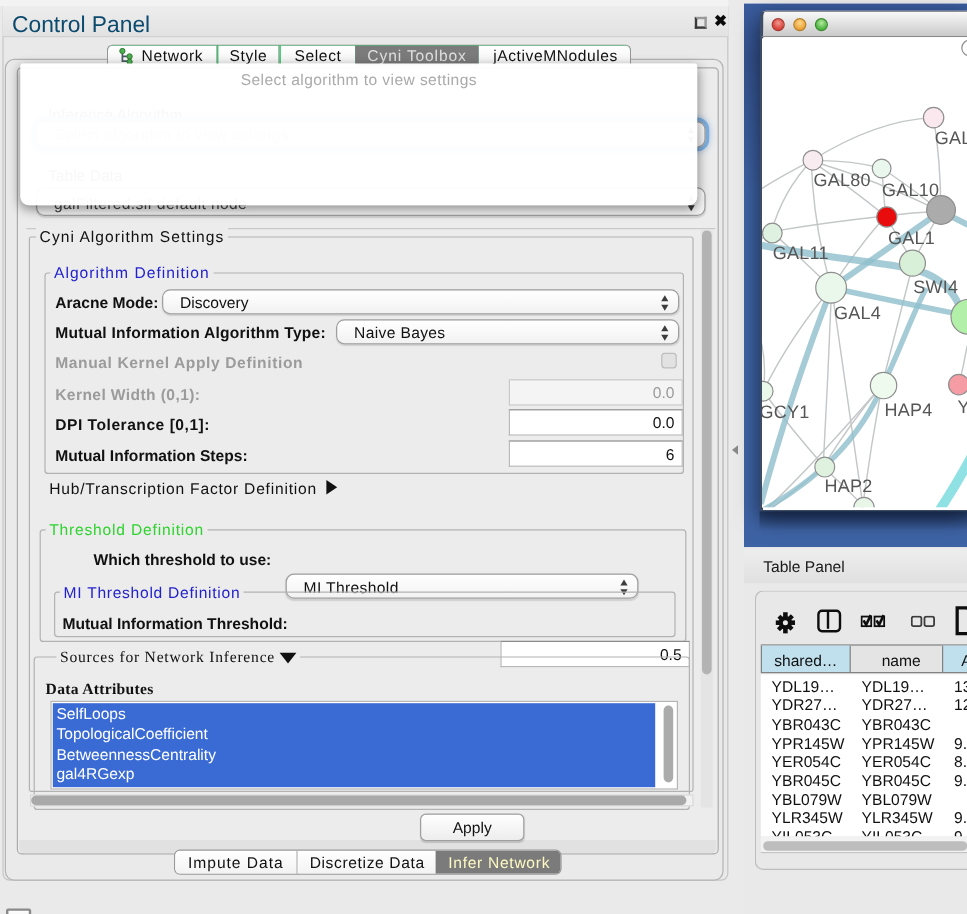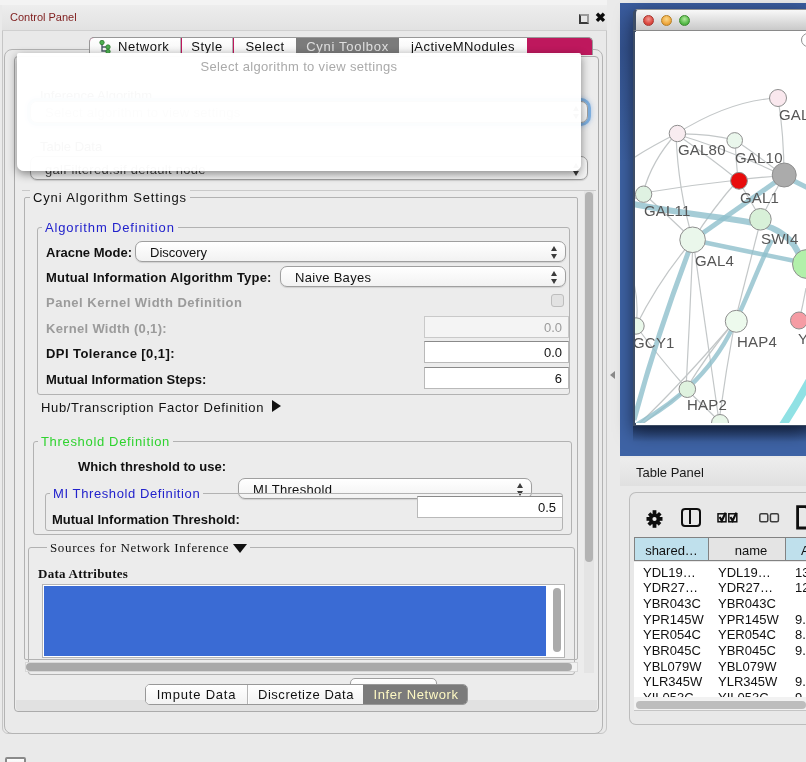--- a/index.html
+++ b/index.html
@@ -21,21 +21,21 @@
   text-align:right; padding:3px 6px 0 0; }
 </style>
 </head>
 <body>
 <div class="abs" style="left:0; top:0; width:2px; height:4px; background:#555;"></div>
 <div class="abs" style="left:0; top:0; width:607px; height:5px; background:#f3f3f3;"></div>
 
 <div class="abs" id="cpwin" style="left:2px; top:5px; width:605px; height:729px; background:#e9e9e9; border:1px solid #c6c6c6; border-radius:0 0 6px 6px;"></div>
 
 <div class="abs" style="left:2px; top:5px; width:605px; height:26px; background:linear-gradient(#ededed,#e2e2e2); border-bottom:1px solid #d0d0d0;"></div>
-<div class="abs" style="left:10px; top:11px; font-size:11px; color:#7f1d1d;">Control Panel</div>
+<div class="abs" style="left:10px; top:11px; font-size:19px; color:#0c4a6e;">Control Panel</div>
 
 <div class="abs" style="left:579px; top:14px; width:10px; height:10px; border:2px solid #3a3a3a; border-top-color:#9a9a9a; border-right-color:#9a9a9a;"></div>
 <div class="abs" style="left:595px; top:10px; font-size:13px; font-weight:bold; color:#0a0a0a;">✖</div>
 
 <div class="abs" style="left:4px; top:49px; width:599px; height:685px; background:#eaeaea; border:1px solid #b4b4b4; border-radius:8px;"></div>
 
 <div class="abs" style="left:14px; top:56px; width:585px; height:656px; background:#ececec; border:1px solid #ababab; border-radius:4px;"></div>
 <div class="abs" style="left:16px; top:700px; width:581px; height:11px; background:#e1e1e1; border-radius:0 0 4px 4px;"></div>
 
 <div class="abs" style="left:40px; top:88px; color:#222;">Inference Algorithm</div>
@@ -76,21 +76,21 @@
     </div>
 </div>
 <div class="abs b" style="left:46px; top:270px; letter-spacing:0.2px;">Mutual Information Algorithm Type:</div>
 <div class="combo" style="left:280px; top:266px; width:286px; height:21px;">
   <div class="ctext">Naive Bayes</div>
   <div class="spin">
       <div class="up"></div>
       <div class="dn"></div>
     </div>
 </div>
-<div class="abs b" style="left:46px; top:295px; color:#9b9b9b; letter-spacing:0.5px;">Panel Kernel Width Definition</div>
+<div class="abs b" style="left:46px; top:295px; color:#9b9b9b; letter-spacing:0.5px;">Manual Kernel Apply Definition</div>
 <div class="abs" style="left:551px; top:294px; width:13px; height:13px; background:#e2e2e2; border:1px solid #bdbdbd; border-radius:3px;"></div>
 <div class="abs b" style="left:46px; top:321px; color:#9b9b9b; letter-spacing:0.33px;">Kernel Width (0,1):</div>
 <div class="tfield" style="left:424px; top:316px; width:145px; height:22px; background:#f4f4f4; color:#9b9b9b; border-color:#c9c9c9;">0.0</div>
 <div class="abs b" style="left:46px; top:346px; letter-spacing:0.43px;">DPI Tolerance [0,1]:</div>
 <div class="tfield" style="left:424px; top:341px; width:145px; height:22px;">0.0</div>
 <div class="abs b" style="left:46px; top:372px;">Mutual Information Steps:</div>
 <div class="tfield" style="left:424px; top:367px; width:145px; height:22px;">6</div>
 
 <div class="abs" style="left:41px; top:400px; letter-spacing:0.65px;">Hub/Transcription Factor Definition</div>
 <div class="abs" style="left:272px; top:400px; width:0; height:0; border-top:6px solid transparent; border-bottom:6px solid transparent; border-left:9px solid #111;"></div>
@@ -103,43 +103,44 @@
   <div class="ctext">MI Threshold</div>
   <div class="spin">
       <div class="up"></div>
       <div class="dn"></div>
     </div>
 </div>
 <div class="fs" style="left:45px; top:493px; width:518px; height:38px;">
   <div class="fslbl" style="left:4px; color:#2222cc; letter-spacing:0.6px;">MI Threshold Definition</div>
 </div>
 <div class="abs b" style="left:52px; top:512px;">Mutual Information Threshold:</div>
-<div class="tfield" style="left:417px; top:496px; width:146px; height:22px;">0.5</div>
+<div class="tfield" style="left:417px; top:534px; width:158px; height:22px;">0.5</div>
 
 <div class="fs" style="left:28px; top:547px; width:547px; height:128px;">
   <div class="fslbl" style="left:18px; letter-spacing:0.64px;font-family:Liberation Serif, serif;">Sources for Network Inference <span style="display:inline-block;width:0;height:0;border-left:7px solid transparent;border-right:7px solid transparent;border-top:9px solid #111;vertical-align:-1px;"></span></div>
 </div>
 <div class="abs b" style="left:38px; top:566px; letter-spacing:0.25px;font-family:Liberation Serif, serif;">Data Attributes</div>
 <div class="abs" style="left:42px; top:584px; width:523px; height:74px; background:#fff; border:1px solid #b5b5b5;">
   <div style="position:absolute; left:1px; top:1px; right:18px; bottom:1px; background:#3a6bd4;"></div>
+  <div style="position:absolute; left:4px; top:2px; color:#fff; line-height:16.8px;">SelfLoops<br>TopologicalCoefficient<br>BetweennessCentrality<br>gal4RGexp</div>
   <div style="position:absolute; right:3.5px; top:3px; width:8px; height:64px; background:#ababab; border-radius:5px;"></div>
 </div>
 
 <div class="abs" style="left:25px; top:662px; width:553px; height:10px; background:#f2f2f2; border:1px solid #d8d8d8;"></div>
 <div class="abs" style="left:26px; top:663px; width:546px; height:8px; background:#a9a9a9; border-radius:4px;"></div>
 
 <div class="abs" style="left:350px; top:678px; width:87px; height:23px; background:linear-gradient(#ffffff,#ededed); border:1px solid #9f9f9f; border-radius:5px; text-align:center; line-height:21px; box-shadow:0 1px 1px rgba(0,0,0,0.15);">Apply</div>
 
-<div class="abs" style="left:145px; top:684px; width:323px; height:21px; background:#fdfdfd; border:1px solid #989898; border-radius:5px; overflow:hidden;">
+<div class="abs" style="left:145px; top:708px; width:323px; height:21px; background:#fdfdfd; border:1px solid #989898; border-radius:5px; overflow:hidden;">
   <div style="position:absolute; left:0; top:0; width:102px; height:21px; border-right:1px solid #b5b5b5; text-align:center; line-height:20px; background:linear-gradient(#ffffff,#f1f1f1); letter-spacing:0.8px;">Impute Data</div>
   <div style="position:absolute; left:103px; top:0; width:114px; height:21px; text-align:center; line-height:20px; background:linear-gradient(#ffffff,#f1f1f1); letter-spacing:0.52px;">Discretize Data</div>
   <div style="position:absolute; left:217px; top:0; width:106px; height:21px; text-align:center; line-height:20px; background:#7b7b7b; color:#fef9c3; letter-spacing:0.59px;">Infer Network</div>
 </div>
 
-<div class="abs" style="left:89px; top:37px; width:504px; height:18px; background:#be185d; border:1px solid #989898; border-bottom:none; border-radius:5px 5px 0 0; overflow:hidden;">
+<div class="abs" style="left:89px; top:37px; width:437px; height:18px; background:#22c55e; border:1px solid #989898; border-bottom:none; border-radius:5px 5px 0 0; overflow:hidden;">
   <div style="position:absolute; left:0; top:0; width:91px; height:18px; border-right:1px solid #b5b5b5; background:linear-gradient(#ffffff,#f2f2f2);">
     <svg width="13" height="14" viewBox="0 0 13 14" style="position:absolute;left:9px;top:2px;">
       <path d="M3 3 L3 11 L8 11 M3 7 L8 7" stroke="#4a5a66" stroke-width="1.4" fill="none"></path>
       <circle cx="3" cy="2.5" r="2.2" fill="#4caf50" stroke="#2c7a2e" stroke-width="0.8"></circle>
       <circle cx="9" cy="7" r="2.2" fill="#4caf50" stroke="#2c7a2e" stroke-width="0.8"></circle>
       <circle cx="9" cy="11.5" r="2.2" fill="#4caf50" stroke="#2c7a2e" stroke-width="0.8"></circle>
     </svg>
     <span style="position:absolute; left:28px; top:1px; letter-spacing:0.53px;">Network</span>
   </div>
   <div style="position:absolute; left:92px; top:0; width:51px; height:18px; border-right:1px solid #b5b5b5; text-align:center; line-height:17px; background:linear-gradient(#ffffff,#f2f2f2); letter-spacing:0.5px;">Style</div>

